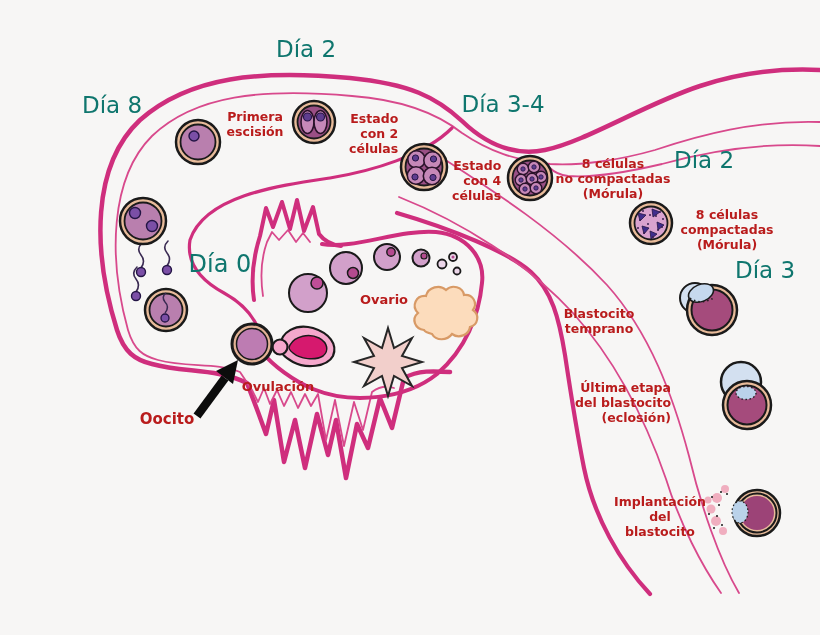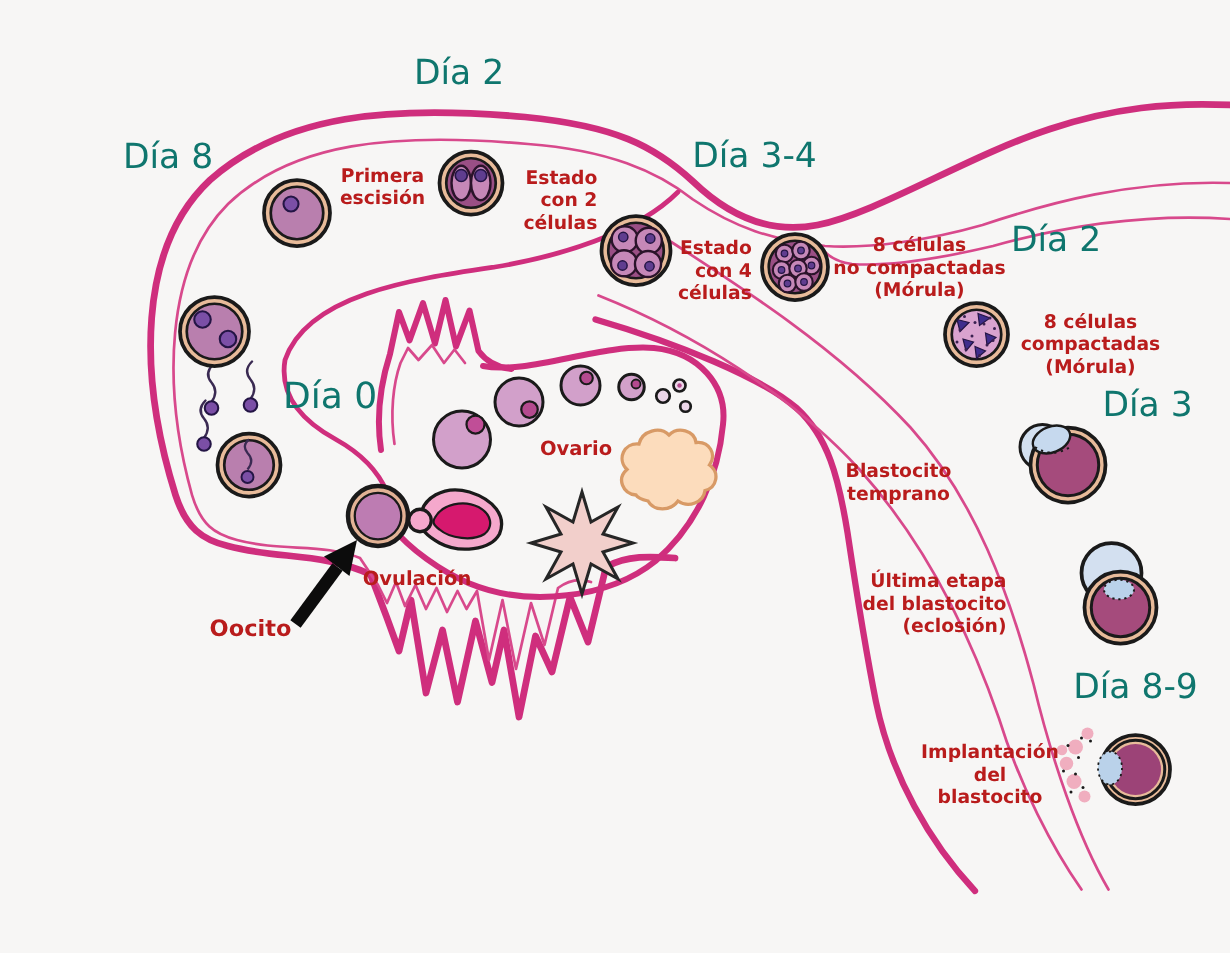--- a/index.html
+++ b/index.html
@@ -253,21 +253,20 @@
     <line x1="197" y1="416" x2="225" y2="378" stroke="#0c0c0c" stroke-width="8.5"></line>
     <polygon points="238,360 233,384 216,371" fill="#0c0c0c"></polygon>
   </g>
 </svg>
 
 <div class="day" style="left:112px;top:105px;">Día 8</div>
 <div class="day" style="left:306px;top:49px;">Día 2</div>
 <div class="day" style="left:503px;top:104px;">Día 3-4</div>
 <div class="day" style="left:704px;top:160px;">Día 2</div>
 <div class="day" style="left:765px;top:270px;">Día 3</div>
-<div class="day" style="left:757px;top:458px;">Día 8-9</div>
 <div class="day" style="left:220px;top:264px;font-size:24px;">Día 0</div>
 
 <div class="lbl" style="left:255px;top:124px;">Primera
 escisión</div>
 <div class="lbl left" style="left:349px;top:133px;">Estado
 con 2
 células</div>
 <div class="lbl left" style="left:452px;top:180px;">Estado
 con 4
 células</div>

